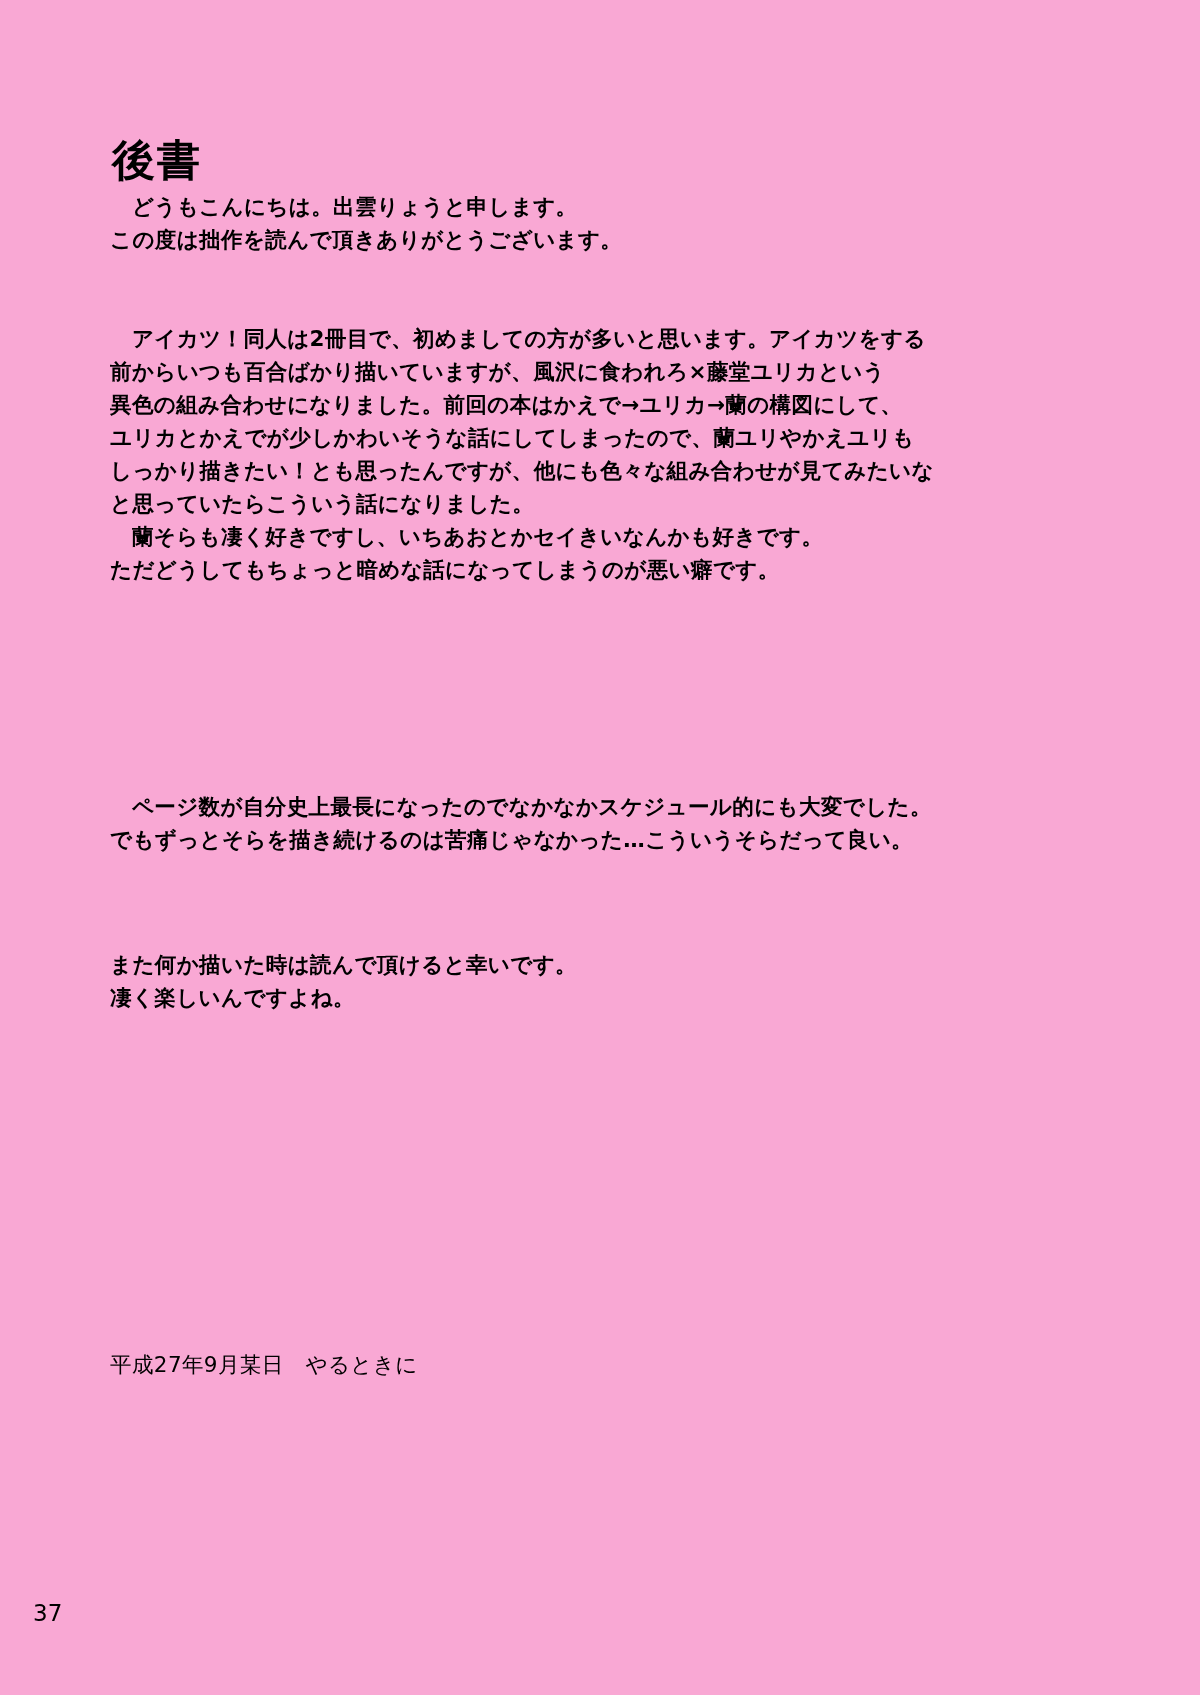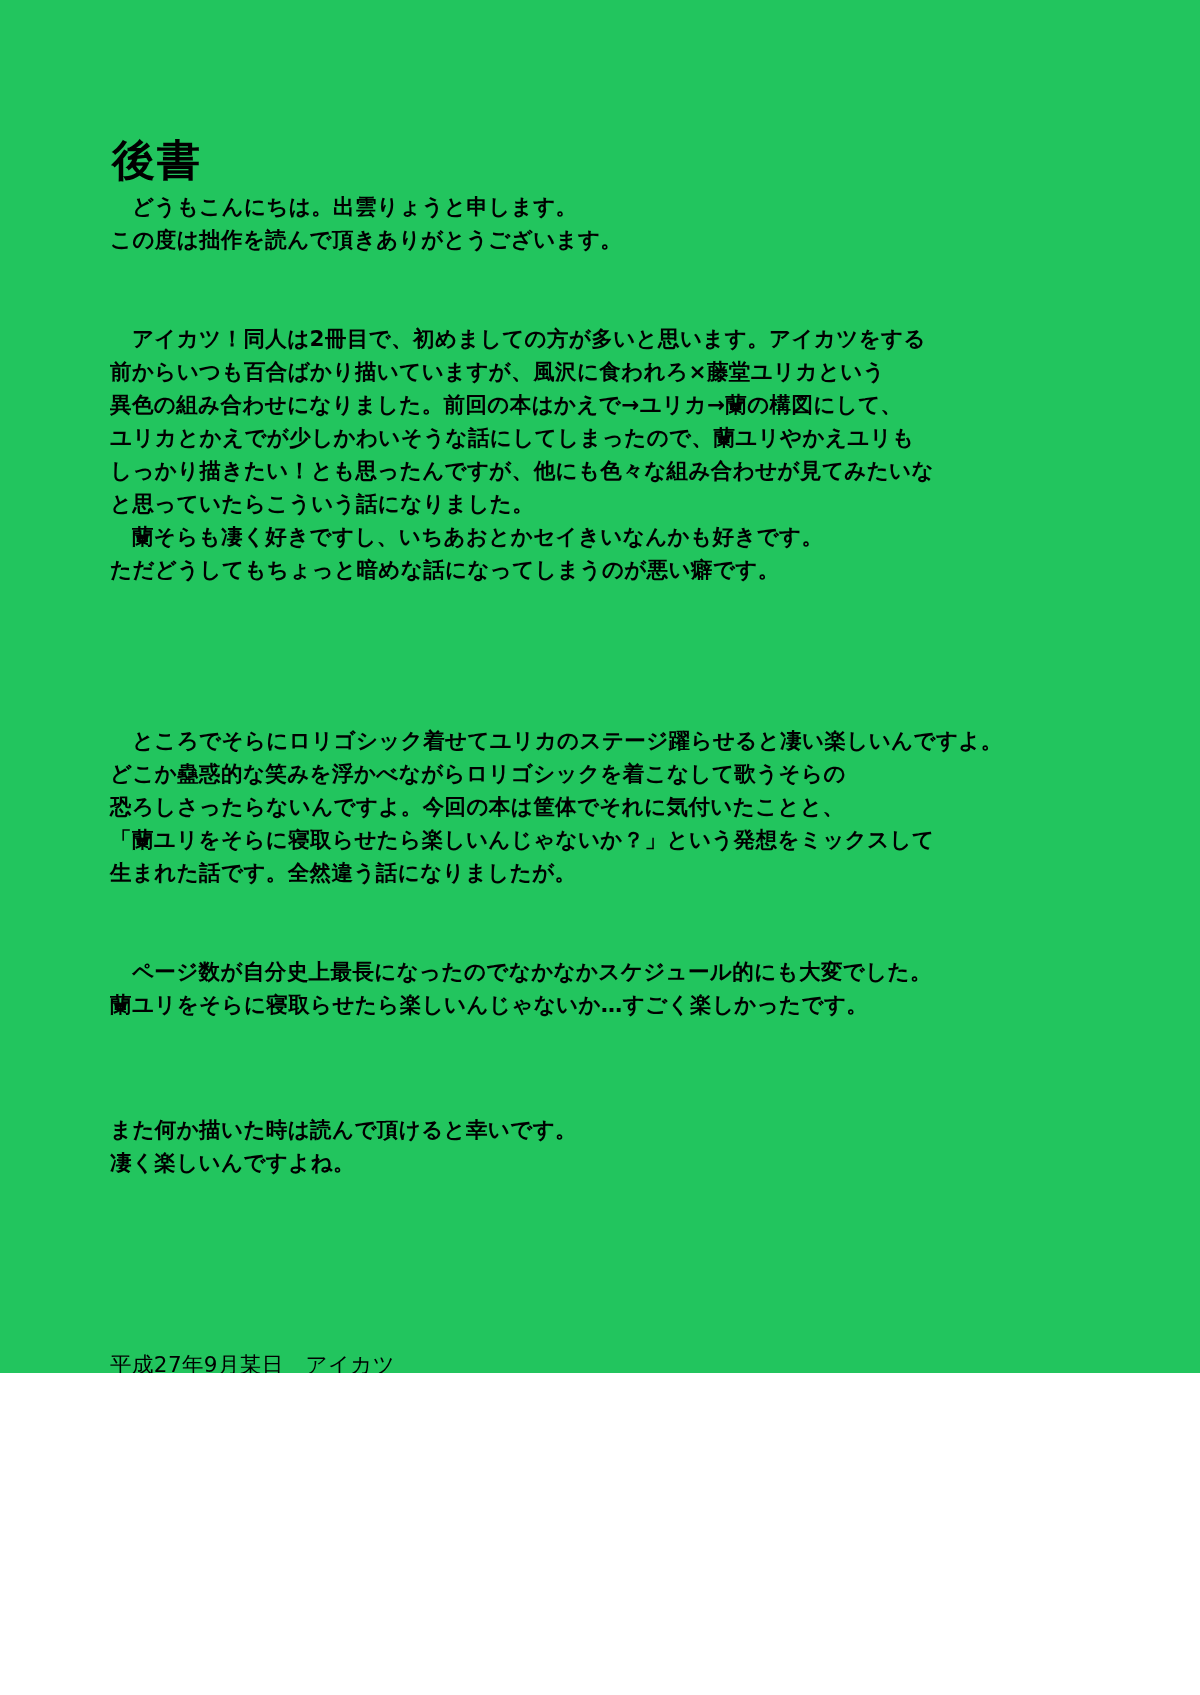--- a/index.html
+++ b/index.html
@@ -3,22 +3,22 @@
 <meta charset="utf-8">
 <style>
   html, body {
     margin: 0;
     padding: 0;
     background: #ffffff;
   }
   .page {
     position: relative;
     width: 1200px;
-    height: 1373px;
-    background: #22c55e;
+    height: 1695px;
+    background: #f9a8d4;
     font-family: "Liberation Serif", "DejaVu Serif", serif;
     color: #000000;
     overflow: hidden;
   }
   .title {
     position: absolute;
     left: 112px;
     top: 108px;
     font-family: "DejaVu Sans", "Liberation Sans", sans-serif;
     font-weight: bold;
@@ -78,30 +78,25 @@
 前からいつも百合ばかり描いていますが、風沢に食われろ×藤堂ユリカという
 異色の組み合わせになりました。前回の本はかえで→ユリカ→蘭の構図にして、
 ユリカとかえでが少しかわいそうな話にしてしまったので、蘭ユリやかえユリも
 しっかり描きたい！とも思ったんですが、他にも色々な組み合わせが見てみたいな
 と思っていたらこういう話になりました。
 　蘭そらも凄く好きですし、いちあおとかセイきいなんかも好きです。
 ただどうしてもちょっと暗めな話になってしまうのが悪い癖です。</p>
     <div class="gap-med"></div>
     <div class="gap-med"></div>
     <div class="gap-med"></div>
-    <p class="para">　ところでそらにロリゴシック着せてユリカのステージ躍らせると凄い楽しいんですよ。
-どこか蠱惑的な笑みを浮かべながらロリゴシックを着こなして歌うそらの
-恐ろしさったらないんですよ。今回の本は筐体でそれに気付いたことと、
-「蘭ユリをそらに寝取らせたら楽しいんじゃないか？」という発想をミックスして
-生まれた話です。全然違う話になりましたが。</p>
     <div class="gap-large"></div>
     <p class="para">　ページ数が自分史上最長になったのでなかなかスケジュール的にも大変でした。
-蘭ユリをそらに寝取らせたら楽しいんじゃないか…すごく楽しかったです。</p>
+でもずっとそらを描き続けるのは苦痛じゃなかった…こういうそらだって良い。</p>
     <div class="gap-xlarge"></div>
     <p class="para">また何か描いた時は読んで頂けると幸いです。
 凄く楽しいんですよね。</p>
   </div>
 
-  <div class="signature">平成27年9月某日　アイカツ</div>
+  <div class="signature">平成27年9月某日　やるときに</div>
 
   <div class="page-number">37</div>
 
 </div>
 
 </body></html>

